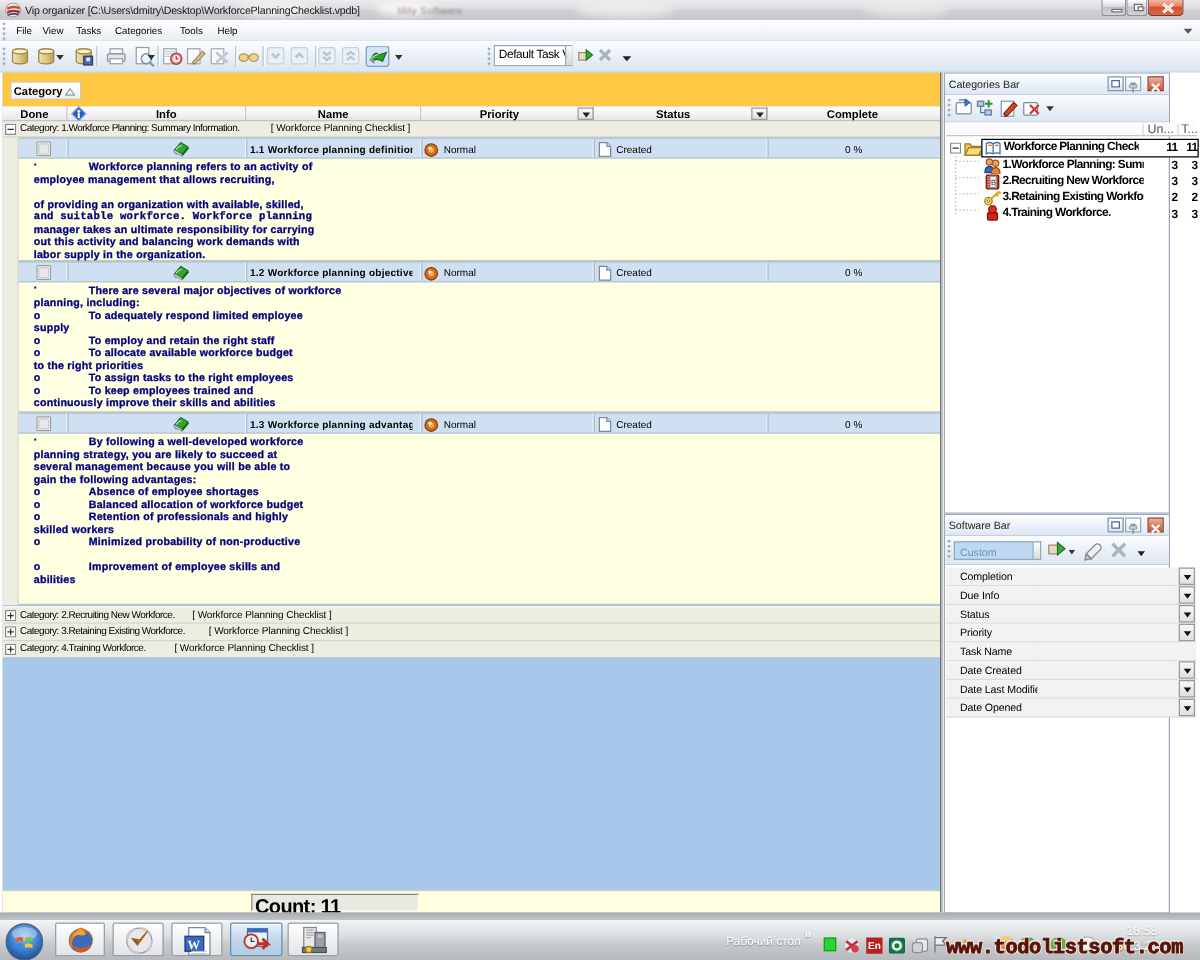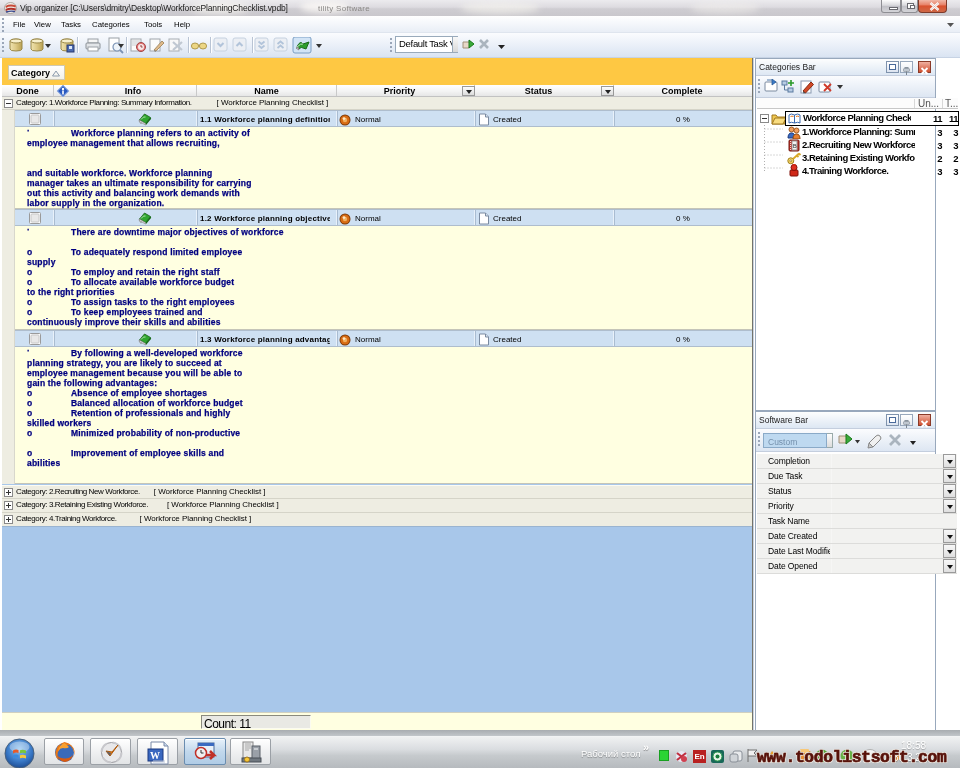--- a/index.html
+++ b/index.html
@@ -50,23 +50,23 @@
   border-top:1px solid #aebdcd; border-bottom:1px solid #aebdcd; }
 .tsepv { position:absolute; top:0; bottom:0; width:1px; background:#a9bcd1; box-shadow:-1px 0 0 #e8f1fa; }
 .ttxt { position:absolute; top:4px; font-size:8px; color:#000; white-space:nowrap; letter-spacing:0px; }
 .tname { width:130px; overflow:hidden; letter-spacing:0.2px !important;font-weight:bold; }
 .notes { position:absolute; left:13px; width:737px; background:#ffffe1; border-bottom:1px solid #c5c5b8; }
 .nline { position:absolute; left:12px; width:720px; font-size:8.5px; font-weight:bold; color:#000080; -webkit-text-stroke:0.25px #000080;
   white-space:nowrap; letter-spacing:0.2px; }
 .nmark { position:absolute; left:12px; font-size:8.5px; font-weight:bold; color:#000080; letter-spacing:0.2px; -webkit-text-stroke:0.25px #000080; }
 .nbody { position:absolute; left:56px; font-size:8.5px; font-weight:bold; color:#000080; white-space:nowrap; letter-spacing:0.2px; -webkit-text-stroke:0.25px #000080; }
 #countbar { left:0; top:654px; width:750px; height:18px; background:#ffffe1; border-top:1px solid #d0d0c0; }
-#countbox { position:absolute; left:199px; top:2px; width:110px; height:14px; background:#e9e9e4;
+#countbox { position:absolute; left:199px; top:2px; width:134px; height:14px; background:#e9e9e4;
   border-top:1px solid #8a8a7e; border-left:1px solid #8a8a7e; border-right:1px solid #fbfbf0; border-bottom:1px solid #fbfbf0;
-  font-size:12px; font-weight:normal; letter-spacing:-0.5px; padding:1px 0 0 2px; }
+  font-size:16px; font-weight:bold; letter-spacing:-0.5px; padding:1px 0 0 2px; }
 
 #splitter { left:752px; top:58px; width:2px; height:672px; background:#73736b; border-right:1px solid #c8d2de; }
 .panel { position:absolute; left:755px; width:181px; background:#fff; border:1px solid #98a8bc;padding-left:37px; }
 .ptitle { position:absolute; left:0; top:0; right:0; height:17px;
   background:linear-gradient(#fdfefe,#dde7f3); border-bottom:1px solid #c4cede;
   font-size:8.5px; color:#222; padding:3px 0 0 3px; }
 .pbtn { position:absolute; top:2px; width:13px; height:12px; border:1px solid #7f93ad; background:linear-gradient(#fff,#dce4f0); }
 .ptool { position:absolute; left:0; right:0; height:22px; background:linear-gradient(#fbfcfe,#dde6f2);
   border-bottom:1px solid #c4cede; }
 
@@ -316,21 +316,22 @@
         <path d="M7.5 1 v3 h3" fill="#d8e4f0" stroke="#7a8aa0"></path>
       </svg>
     <div class="ttxt" style="left:478px;">Created</div>
     <div class="ttxt" style="left:599px;width:138px;text-align:center;">0 %</div>
   </div>
 
   <div class="notes" style="top:69px;height:82px;">
     <div class="nmark" style="top:-1px;">·</div>
       <div class="nbody" style="top:1px;">Workforce planning refers to an activity of</div>
     <div class="nline" style="top:11px;">employee management that allows recruiting,</div>
-    <div class="nline" style="top:41px;">and suitable workforce. Workforce planning</div>
+    <div class="nline" style="top:31px;">of providing an organization with available, skilled,</div>
+    <div class="nline" style="top:41px;font-family:Liberation Mono, monospace;">and suitable workforce. Workforce planning</div>
     <div class="nline" style="top:51px;">manager takes an ultimate responsibility for carrying</div>
     <div class="nline" style="top:61px;">out this activity and balancing work demands with</div>
     <div class="nline" style="top:71px;">labor supply in the organization.</div>
   </div>
 
   <div class="trow" style="top:151px;">
     <div class="tsepv" style="left:39px;"></div>
       <div class="tsepv" style="left:182px;"></div>
     <div class="tsepv" style="left:322px;"></div>
       <div class="tsepv" style="left:460px;"></div>
@@ -357,21 +358,22 @@
     <svg style="position:absolute;left:463px;top:2px;" width="12" height="13" viewBox="0 0 12 13">
         <path d="M1.5 1 h6 l3 3 v8 h-9 z" fill="#fff" stroke="#7a8aa0"></path>
         <path d="M7.5 1 v3 h3" fill="#d8e4f0" stroke="#7a8aa0"></path>
       </svg>
     <div class="ttxt" style="left:478px;">Created</div>
     <div class="ttxt" style="left:599px;width:138px;text-align:center;">0 %</div>
   </div>
 
   <div class="notes" style="top:168px;height:104px;">
     <div class="nmark" style="top:-1px;">·</div>
-      <div class="nbody" style="top:1px;">There are downtime major objectives of workforce</div>
+      <div class="nbody" style="top:1px;">There are several major objectives of workforce</div>
+    <div class="nline" style="top:11px;">planning, including:</div>
     <div class="nmark" style="top:21px;">o</div>
       <div class="nbody" style="top:21px;">To adequately respond limited employee</div>
     <div class="nline" style="top:31px;">supply</div>
     <div class="nmark" style="top:41px;">o</div>
       <div class="nbody" style="top:41px;">To employ and retain the right staff</div>
     <div class="nmark" style="top:51px;">o</div>
       <div class="nbody" style="top:51px;">To allocate available workforce budget</div>
     <div class="nline" style="top:61px;">to the right priorities</div>
     <div class="nmark" style="top:71px;">o</div>
       <div class="nbody" style="top:71px;">To assign tasks to the right employees</div>
@@ -410,21 +412,21 @@
         <path d="M7.5 1 v3 h3" fill="#d8e4f0" stroke="#7a8aa0"></path>
       </svg>
     <div class="ttxt" style="left:478px;">Created</div>
     <div class="ttxt" style="left:599px;width:138px;text-align:center;">0 %</div>
   </div>
 
   <div class="notes" style="top:289px;height:137px;">
     <div class="nmark" style="top:-1px;">·</div>
       <div class="nbody" style="top:1px;">By following a well-developed workforce</div>
     <div class="nline" style="top:11px;">planning strategy, you are likely to succeed at</div>
-    <div class="nline" style="top:21px;">employee management because you will be able to</div>
+    <div class="nline" style="top:21px;">several management because you will be able to</div>
     <div class="nline" style="top:31px;">gain the following advantages:</div>
     <div class="nmark" style="top:41px;">o</div>
       <div class="nbody" style="top:41px;">Absence of employee shortages</div>
     <div class="nmark" style="top:51px;">o</div>
       <div class="nbody" style="top:51px;">Balanced allocation of workforce budget</div>
     <div class="nmark" style="top:61px;">o</div>
       <div class="nbody" style="top:61px;">Retention of professionals and highly</div>
     <div class="nline" style="top:71px;">skilled workers</div>
     <div class="nmark" style="top:81px;">o</div>
       <div class="nbody" style="top:81px;">Minimized probability of non-productive</div>
@@ -599,21 +601,21 @@
       <path d="M52 3 L62 13 M62 3 L52 13" stroke="#aab4be" stroke-width="2.8"></path>
       <path d="M72 9 l6 0 -3 4 z" fill="#222"></path>
     </svg>
   </div>
   <div class="frow" style="top:42px;">
       <div class="flab">Completion</div>
       <div class="fsep"></div>
       <div class="fbtn"></div>
     </div>
   <div class="frow" style="top:57px;">
-      <div class="flab">Due Task</div>
+      <div class="flab">Due Info</div>
       <div class="fsep"></div>
       <div class="fbtn"></div>
     </div>
   <div class="frow" style="top:72px;">
       <div class="flab">Status</div>
       <div class="fsep"></div>
       <div class="fbtn"></div>
     </div>
   <div class="frow" style="top:87px;">
       <div class="flab">Priority</div>

